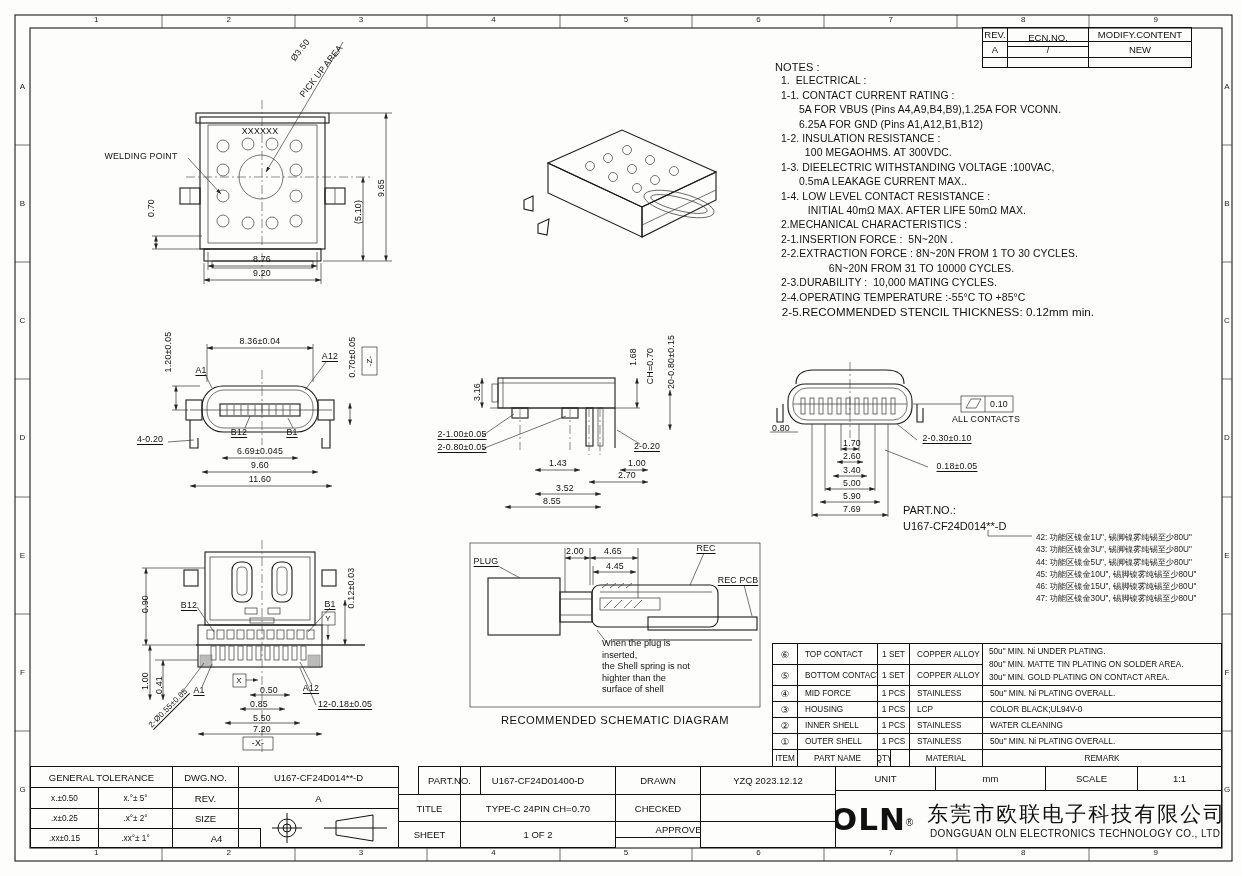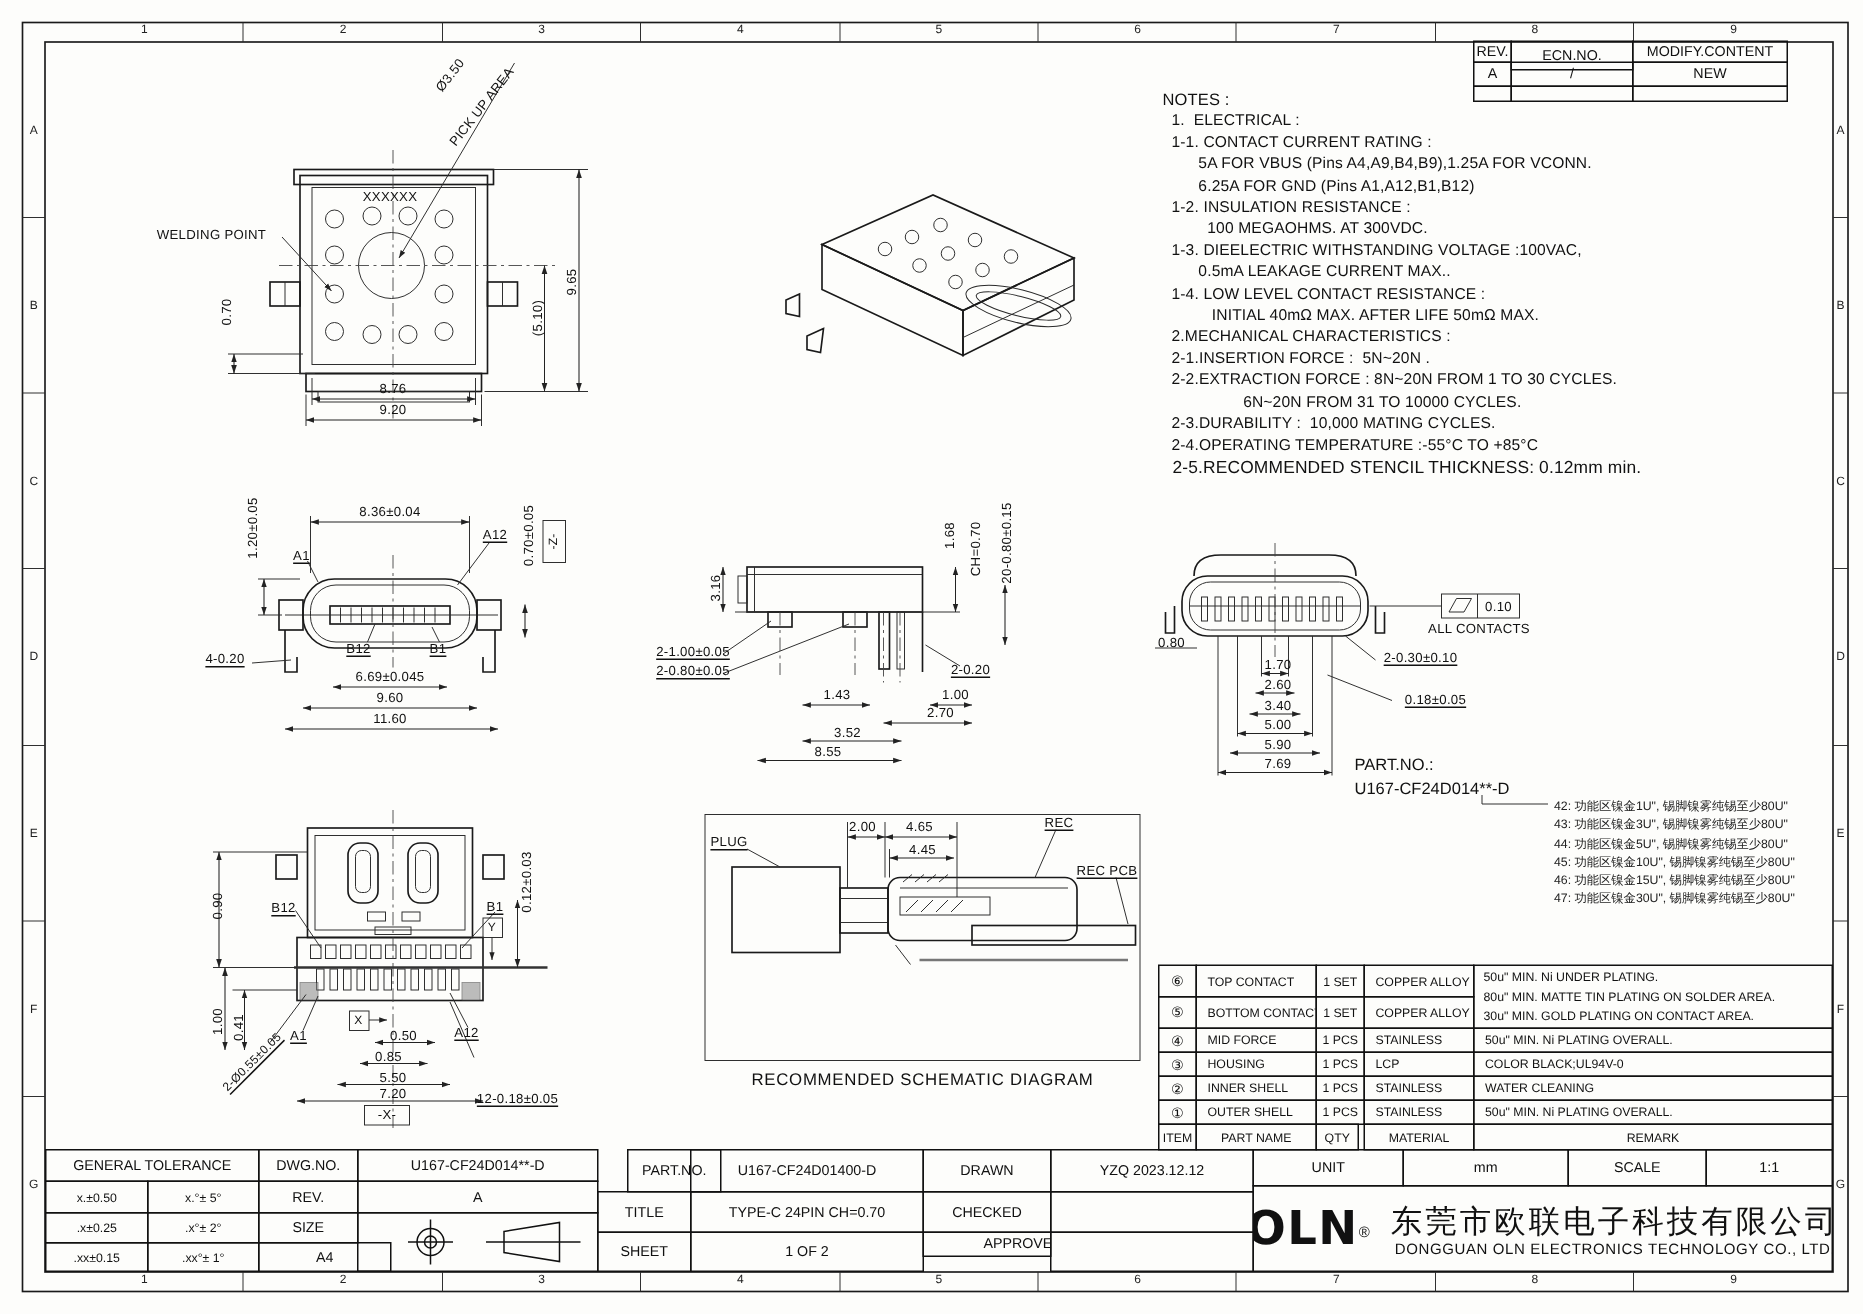--- a/index.html
+++ b/index.html
@@ -496,29 +496,36 @@
   <span class="lb r90" style="left:145px;top:681px;">1.00</span>
   <span class="lb r90" style="left:159px;top:685px;">0.41</span>
   <span class="lb r45 u sm" style="left:168px;top:708px;">2-Ø0.55±0.05</span>
   <span class="lb u" style="left:199px;top:690px;">A1</span>
   <span class="lb u" style="left:311px;top:688px;">A12</span>
   <span class="lb sm" style="left:239px;top:680px;">X</span>
   <span class="lb" style="left:269px;top:690px;">0.50</span>
   <span class="lb" style="left:259px;top:704px;">0.85</span>
   <span class="lb" style="left:262px;top:718px;">5.50</span>
   <span class="lb" style="left:262px;top:729px;">7.20</span>
-  <span class="lb u" style="left:345px;top:704px;margin-top:28px;">12-0.18±0.05</span>
+  <span class="lb u" style="left:345px;top:704px;">12-0.18±0.05</span>
   <span class="lb" style="left:258px;top:743px;">-X-</span>
 
   <span class="lb u" style="left:486px;top:561px;">PLUG</span>
   <span class="lb" style="left:575px;top:551px;">2.00</span>
   <span class="lb" style="left:613px;top:551px;">4.65</span>
   <span class="lb" style="left:615px;top:566px;">4.45</span>
   <span class="lb u" style="left:706px;top:548px;">REC</span>
   <span class="lb u" style="left:738px;top:580px;">REC PCB</span>
+  <div class="plugnote">
+      <div>When the plug is</div>
+      <div>inserted,</div>
+      <div>the Shell spring is not</div>
+      <div>highter than the</div>
+      <div>surface of shell</div>
+    </div>
   <div class="caption">
     <div>RECOMMENDED SCHEMATIC DIAGRAM</div>
   </div>
 
   <div>
     <div class="cell" style="left:772px;top:643px;width:26px;height:22px;">⑥</div>
     <div class="cell lft f8" style="left:797px;top:643px;width:81px;height:22px;">TOP CONTACT</div>
     <div class="cell f8" style="left:877px;top:643px;width:33px;height:22px;">1 SET</div>
     <div class="cell lft f8" style="left:909px;top:643px;width:74px;height:22px;">COPPER ALLOY</div>
     <div class="cell" style="left:772px;top:664px;width:26px;height:22px;">⑤</div>
@@ -550,21 +557,21 @@
     <div class="cell lft f8" style="left:982px;top:717px;width:240px;height:17px;">WATER CLEANING</div>
 
     <div class="cell" style="left:772px;top:733px;width:26px;height:17px;">①</div>
     <div class="cell lft f8" style="left:797px;top:733px;width:81px;height:17px;">OUTER SHELL</div>
     <div class="cell f8" style="left:877px;top:733px;width:33px;height:17px;">1 PCS</div>
     <div class="cell lft f8" style="left:909px;top:733px;width:74px;height:17px;">STAINLESS</div>
     <div class="cell lft f8" style="left:982px;top:733px;width:240px;height:17px;">50u" MIN. Ni PLATING OVERALL.</div>
 
     <div class="cell f8" style="left:772px;top:749px;width:26px;height:18px;">ITEM</div>
     <div class="cell f8" style="left:797px;top:749px;width:81px;height:18px;">PART NAME</div>
-    <div class="cell f8" style="left:877px;top:749px;width:29px;height:18px;">QTY</div>
+    <div class="cell f8" style="left:877px;top:749px;width:14px;height:18px;">QTY</div>
     <div class="cell f8" style="left:909px;top:749px;width:74px;height:18px;">MATERIAL</div>
     <div class="cell f8" style="left:982px;top:749px;width:240px;height:18px;">REMARK</div>
   </div>
 
   <div>
     <div class="cell" style="left:30px;top:766px;width:143px;height:22px;">GENERAL  TOLERANCE</div>
     <div class="cell" style="left:172px;top:766px;width:67px;height:22px;">DWG.NO.</div>
     <div class="cell big" style="left:238px;top:766px;width:161px;height:22px;">U167-CF24D014**-D</div>
 
     <div class="cell f8" style="left:30px;top:787px;width:69px;height:22px;">x.±0.50</div>

